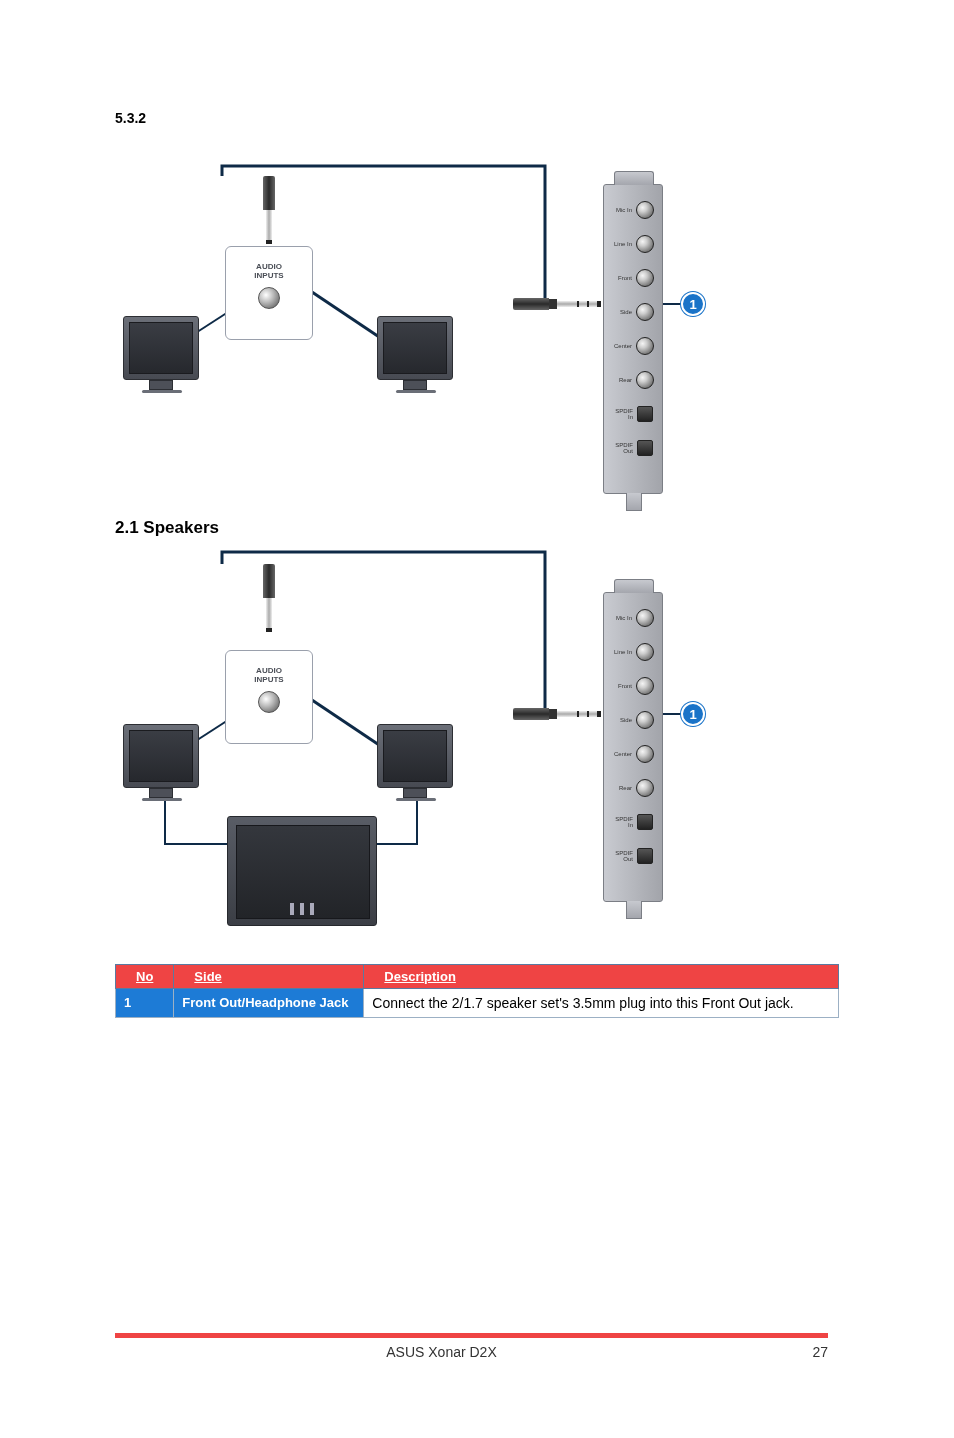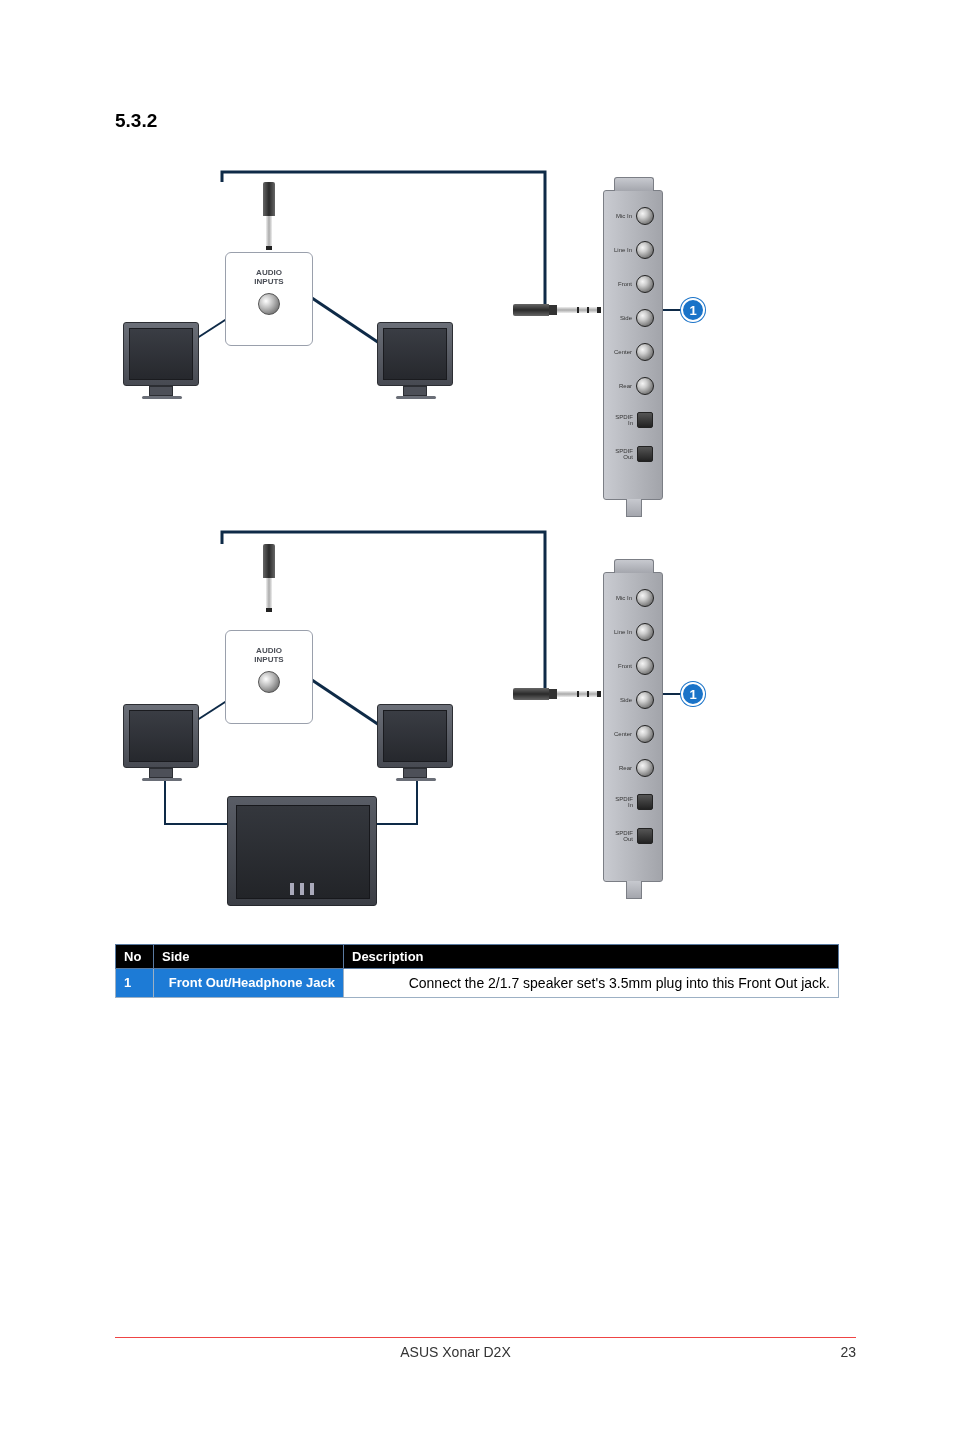--- a/index.html
+++ b/index.html
@@ -8,21 +8,21 @@
     background: #fff;
     width: 954px;
     height: 1438px;
     position: relative;
     color: #000;
   }
   .content {
     padding: 110px 115px 0 115px;
   }
   .section-title {
-    font-size: 19px;
+    font-size: 14px;
     font-weight: bold;
     margin-bottom: 30px;
     display: flex;
   }
   .section-num { width: 70px; }
   .sub-title {
     font-size: 17px;
     font-weight: bold;
     margin-bottom: 6px;
   }
@@ -225,49 +225,49 @@
   .cable-thin { stroke:#0e2a47; stroke-width:2; fill:none;}
 
   
   table.conn {
     width: 100%;
     border-collapse: collapse;
     margin-top: 30px;
     font-size: 14px;
   }
   table.conn th {
-    background: #000000;
+    background: #ef4444;
     color: #fff;
     text-align: left;
     font-weight: bold;
-    padding: 4px 8px;
+    padding: 4px 20px;
     border: 1px solid #5a7aa0;
     font-size: 13px;
+    text-decoration: underline;
   }
   table.conn td {
     border: 1px solid #9cb0c4;
     padding: 6px 8px;
     vertical-align: top;
-    text-align: right;
   }
   table.conn td.bluecell {
     background: #1d7bd6;
     color: #fff;
     font-weight: bold;
     font-size: 13px;
   }
   table.conn th.no, table.conn td.no { width: 38px; text-align:left;}
   table.conn th.item, table.conn td.item { width: 190px; }
 
   
   .footer {
     position: absolute;
     bottom: 78px;
-    left: 115px; right: 98px;
-    border-top: 1px solid #ef4444;
+    left: 115px; right: 126px;
+    border-top: 5px solid #ef4444;
     padding-top: 6px;
     font-size: 14px;
     color: #333;
     display: flex;
   }
   .footer .prodname { flex:1; text-align:center;}
   .footer .pagenum { width: 60px; text-align:right;}
 </style>
 </head>
 <body>
@@ -350,20 +350,21 @@
         <div class="face"></div>
         <div class="stand"></div>
     </div>
     <div class="speaker" style="top:160px; left:262px;">
       <div class="cabinet"></div>
         <div class="face"></div>
         <div class="stand"></div>
     </div>
   </div>
 
+  <div class="sub-title">2.1 Speakers</div>
 
   <div class="diagram" style="height:390px;">
     <svg width="720" height="390">
       <path class="cable" d="M 483 170 L 430 170 L 430 8 L 107 8 L 107 20"></path>
       <path class="cable" d="M 188 150 L 300 225"></path>
       <path class="cable-thin" d="M 138 160 L 45 220"></path>
 
       <path class="cable-thin" d="M 50 255 L 50 300 L 178 300 L 178 282"></path>
       <path class="cable-thin" d="M 302 255 L 302 300 L 198 300 L 198 282"></path>
       <line x1="538" y1="170" x2="566" y2="170" stroke="#0e2a47" stroke-width="2"></line>
@@ -459,14 +460,14 @@
         <td class="bluecell no">1</td>
         <td class="bluecell item">Front Out/Headphone Jack</td>
         <td>Connect the 2/1.7 speaker set's 3.5mm plug into this Front Out jack.</td>
       </tr>
     </tbody>
   </table>
 </div>
 
 <div class="footer">
   <div class="prodname">ASUS Xonar D2X</div>
-  <div class="pagenum">23</div>
+  <div class="pagenum">27</div>
 </div>
 
 </body></html>

